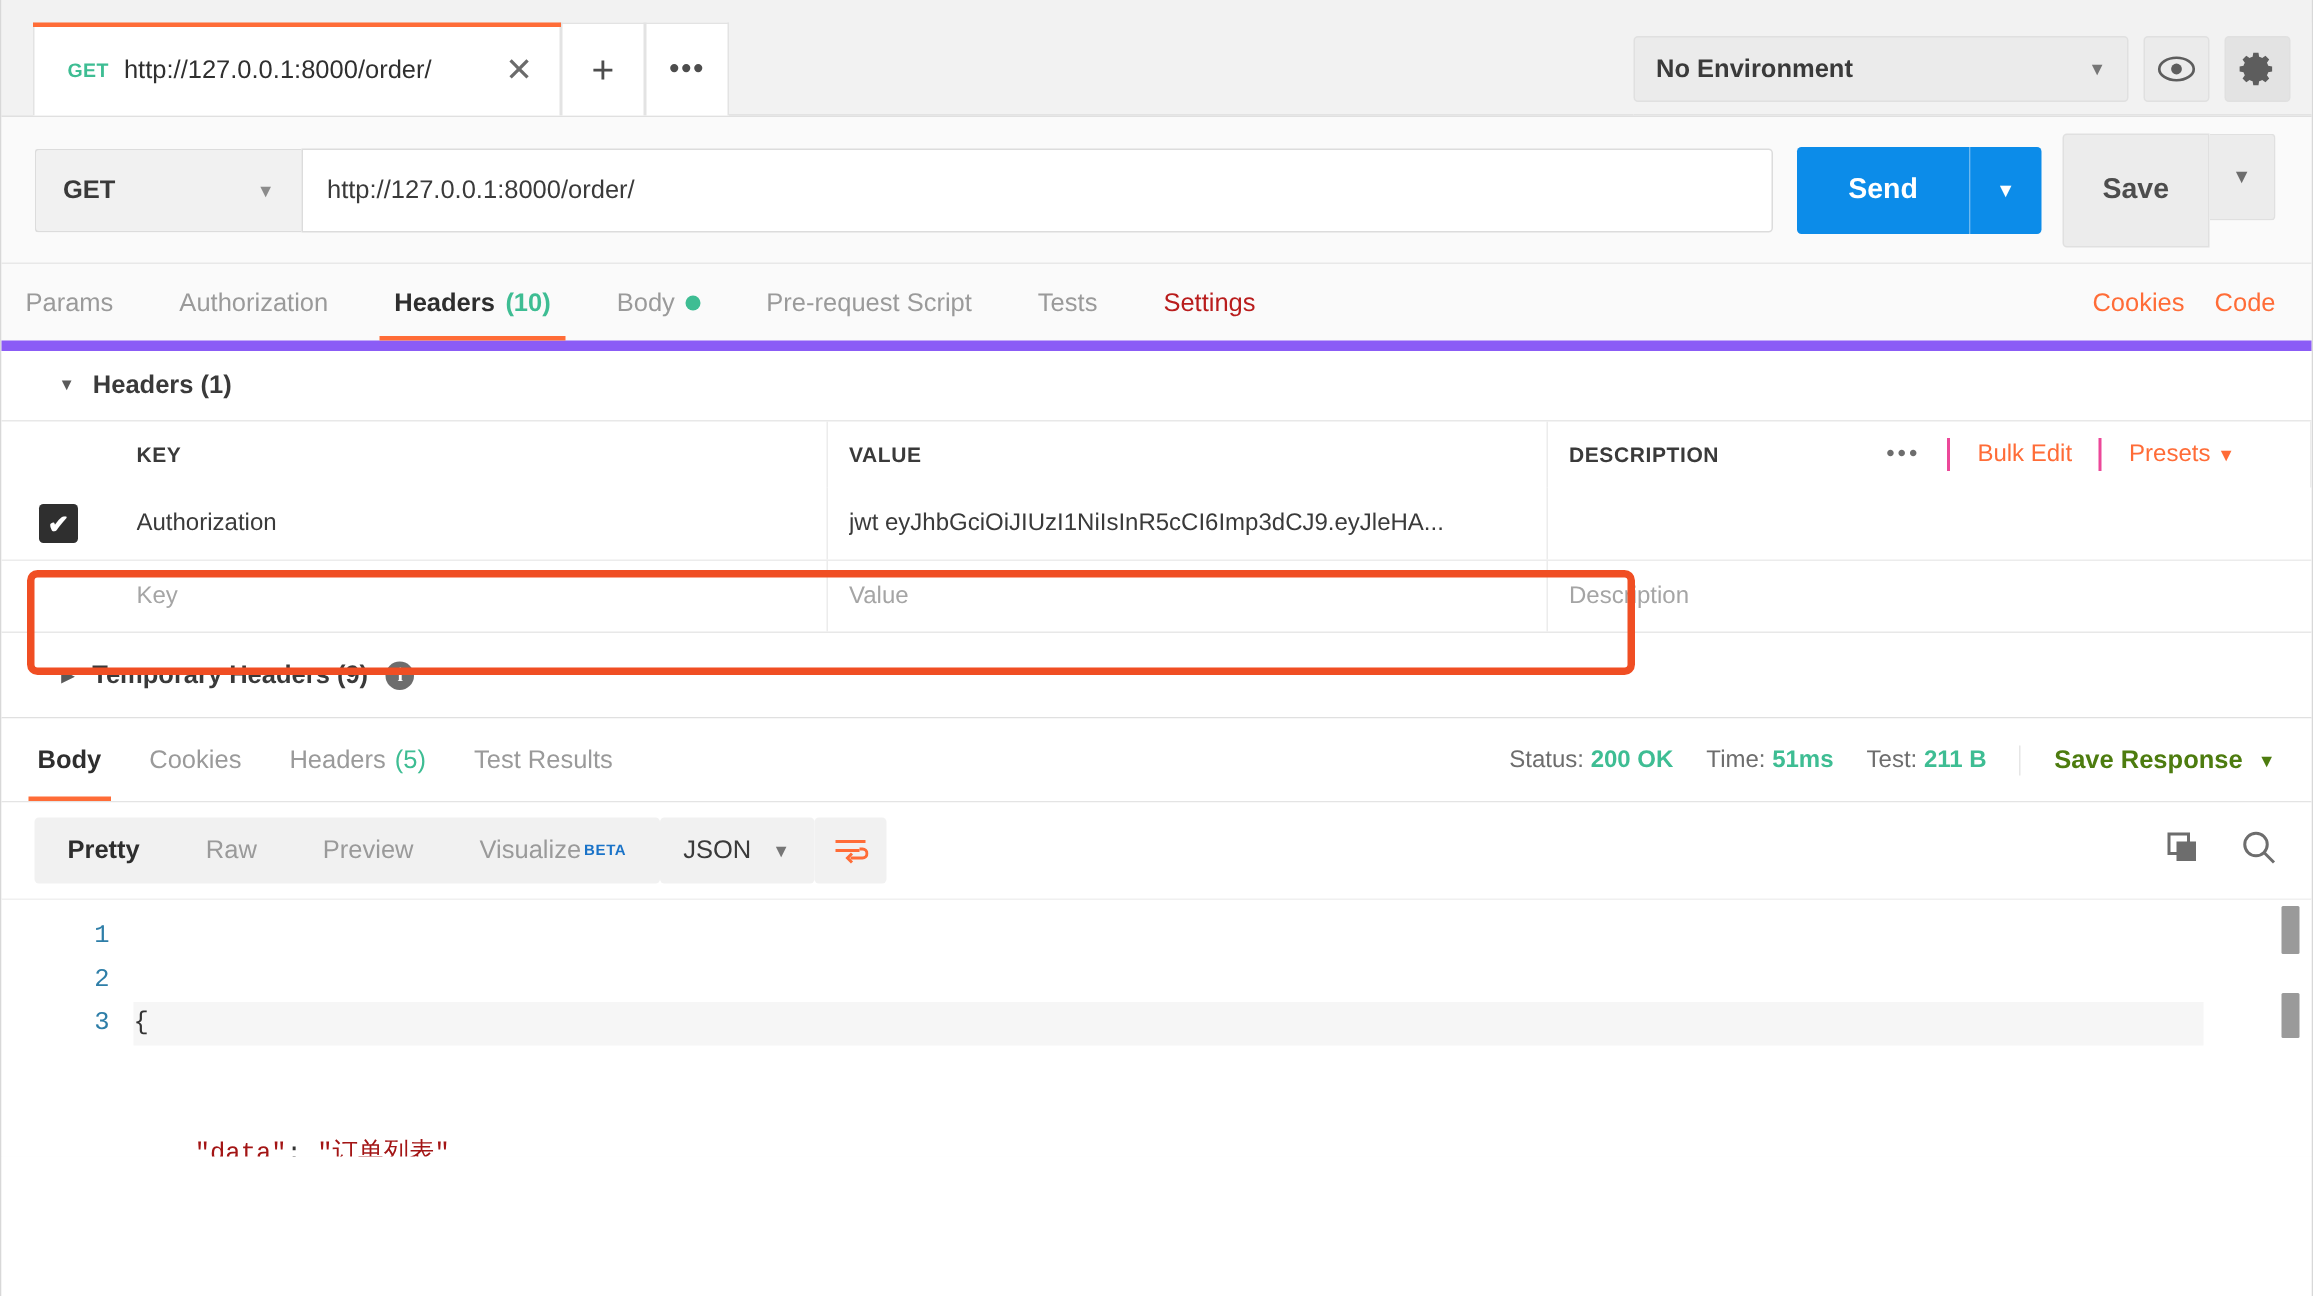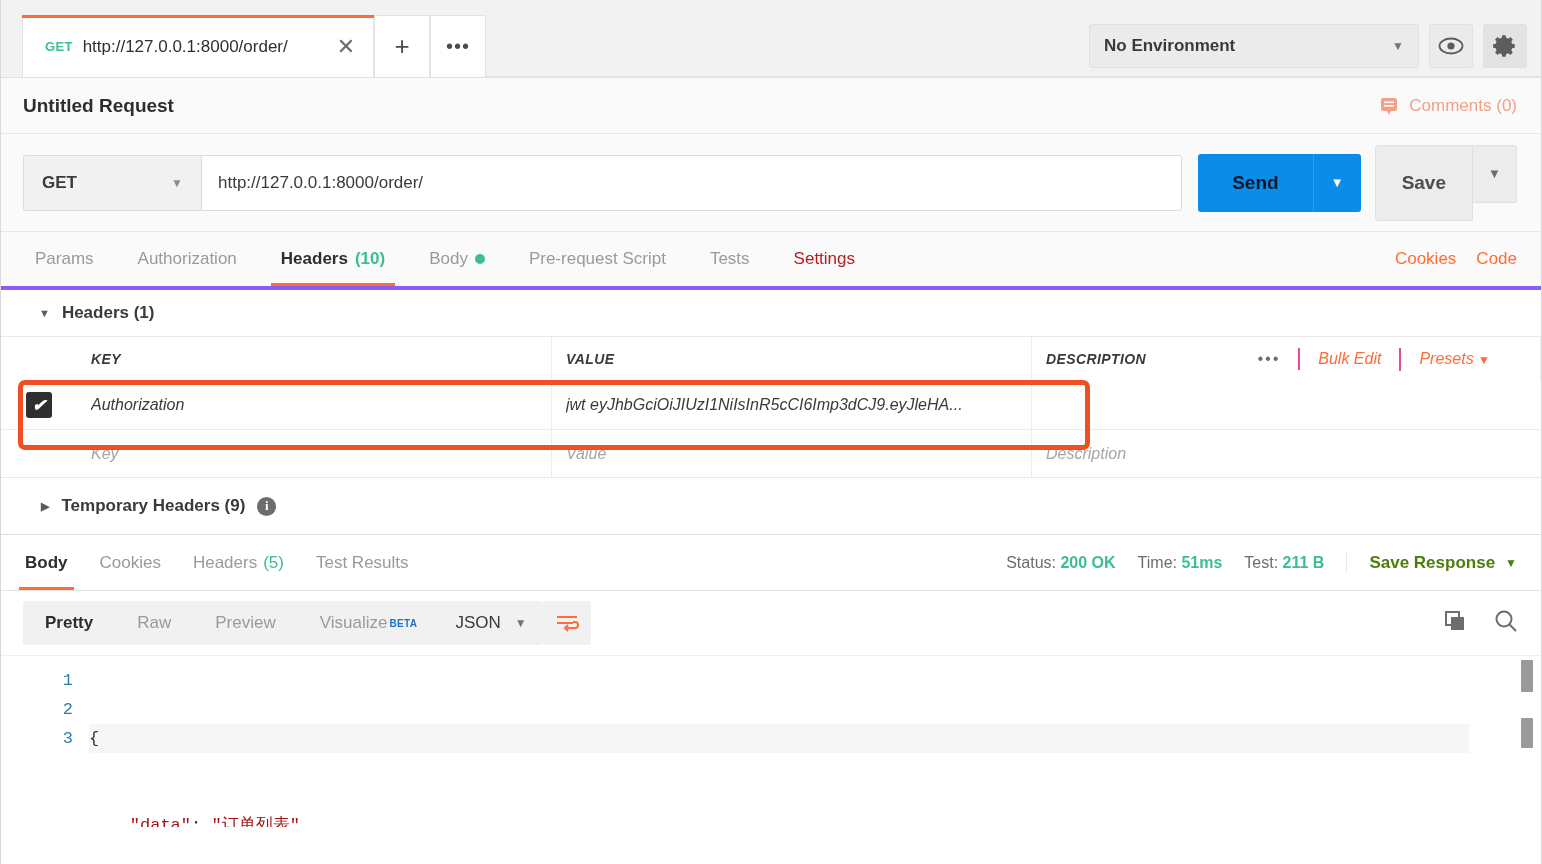--- a/index.html
+++ b/index.html
@@ -165,21 +165,21 @@
     display: flex; align-items: center;
     padding: 0 16px;
     font-size: 17px;
     color: #3a3a3a;
     cursor: text;
   }
   .send-group { display: flex; margin-left: 16px; }
   .send-btn {
     height: 58px; padding: 0 34px;
     background: #0c8ce9;
-    color: #0f172a; font-size: 19px; font-weight: 700;
+    color: #ffffff; font-size: 19px; font-weight: 700;
     border: none; border-radius: 3px 0 0 3px;
     display: flex; align-items: center;
     cursor: pointer;
   }
   .send-caret {
     height: 58px; width: 48px;
     background: #0c8ce9;
     border: none; border-left: 1px solid #2f9bec;
     border-radius: 0 3px 3px 0;
     color: #fff; font-size: 13px;
@@ -203,24 +203,24 @@
     border-radius: 0 3px 3px 0;
     color: #6d6d6d; font-size: 13px;
     display: flex; align-items: center; justify-content: center;
     cursor: pointer;
   }
 
   
   .reqtabs {
     height: 58px;
     background: #fafafa;
-    border-bottom: 4px solid #8b5cf6;
+    border-bottom: 7px solid #8b5cf6;
     display: flex;
     align-items: stretch;
-    padding: 0 24px 0 28px;
+    padding: 0 24px 0 10px;
   }
   .rtab {
     display: flex; align-items: center; gap: 7px;
     padding: 0 22px;
     font-size: 17px;
     color: #9a9a9a;
     position: relative;
     cursor: pointer;
     white-space: nowrap;
   }
@@ -255,21 +255,20 @@
   .tri { color: #5a5a5a; font-size: 11px; }
 
   .htable { background: #fff; border-top: 1px solid #e8e8e8; }
   .hrow { display: flex; height: 48px; align-items: stretch; }
   .hrow.headrow { height: 44px; }
   .hcell {
     display: flex; align-items: center;
     padding: 0 14px;
     border-right: 1px solid #ececec;
     font-size: 16px;
-    font-style: italic;
   }
   .c-check { width: 76px; justify-content: center; border-right: none; }
   .c-key { width: 475px; }
   .c-val { width: 480px; }
   .c-desc { flex: 1; border-right: none; }
   .hrow.headrow .hcell {
     font-size: 14px; font-weight: 700; color: #3a3a3a; letter-spacing: .4px;
     border-right: 1px solid #ececec;
   }
   .hrow.headrow .c-check { border-right: none; }
@@ -456,32 +455,20 @@
       </div>
       <div class="icon-sq gear">
         <svg width="26" height="26" viewBox="0 0 24 24">
           <path fill="#5d5d5d" d="M12 8.2a3.8 3.8 0 100 7.6 3.8 3.8 0 000-7.6zm0 5.9a2.1 2.1 0 110-4.2 2.1 2.1 0 010 4.2z"></path>
           <path fill="#5d5d5d" d="M21 13.6v-3.2l-2.4-.4a6.9 6.9 0 00-.8-1.9l1.4-2-2.3-2.3-2 1.4a6.9 6.9 0 00-1.9-.8L12.6 2H9.4L9 4.4a6.9 6.9 0 00-1.9.8l-2-1.4-2.3 2.3 1.4 2a6.9 6.9 0 00-.8 1.9L1 10.4v3.2l2.4.4c.2.7.5 1.3.8 1.9l-1.4 2 2.3 2.3 2-1.4c.6.4 1.2.6 1.9.8l.4 2.4h3.2l.4-2.4c.7-.2 1.3-.5 1.9-.8l2 1.4 2.3-2.3-1.4-2c.4-.6.6-1.2.8-1.9l2.4-.4z"></path>
         </svg>
       </div>
     </div>
   </div>
 
-  <div class="namebar">
-    <span class="req-name">Untitled Request</span>
-    <span class="comments">
-      <svg width="22" height="22" viewBox="0 0 22 22">
-        <rect x="3" y="3" width="16" height="13" rx="2" fill="#f2a08a"></rect>
-        <rect x="6" y="6.5" width="10" height="1.6" fill="#fff"></rect>
-        <rect x="6" y="10" width="10" height="1.6" fill="#fff"></rect>
-        <path d="M9 16l2 4 2-4z" fill="#f2a08a"></path>
-      </svg>
-      <span>Comments (0)</span>
-    </span>
-  </div>
 
   <div class="urlbar">
     <div class="method-box">
       <span>GET</span>
       <span class="caret">▼</span>
     </div>
     <div class="url-input">
       <span>http://127.0.0.1:8000/order/</span>
     </div>
     <div class="send-group">

